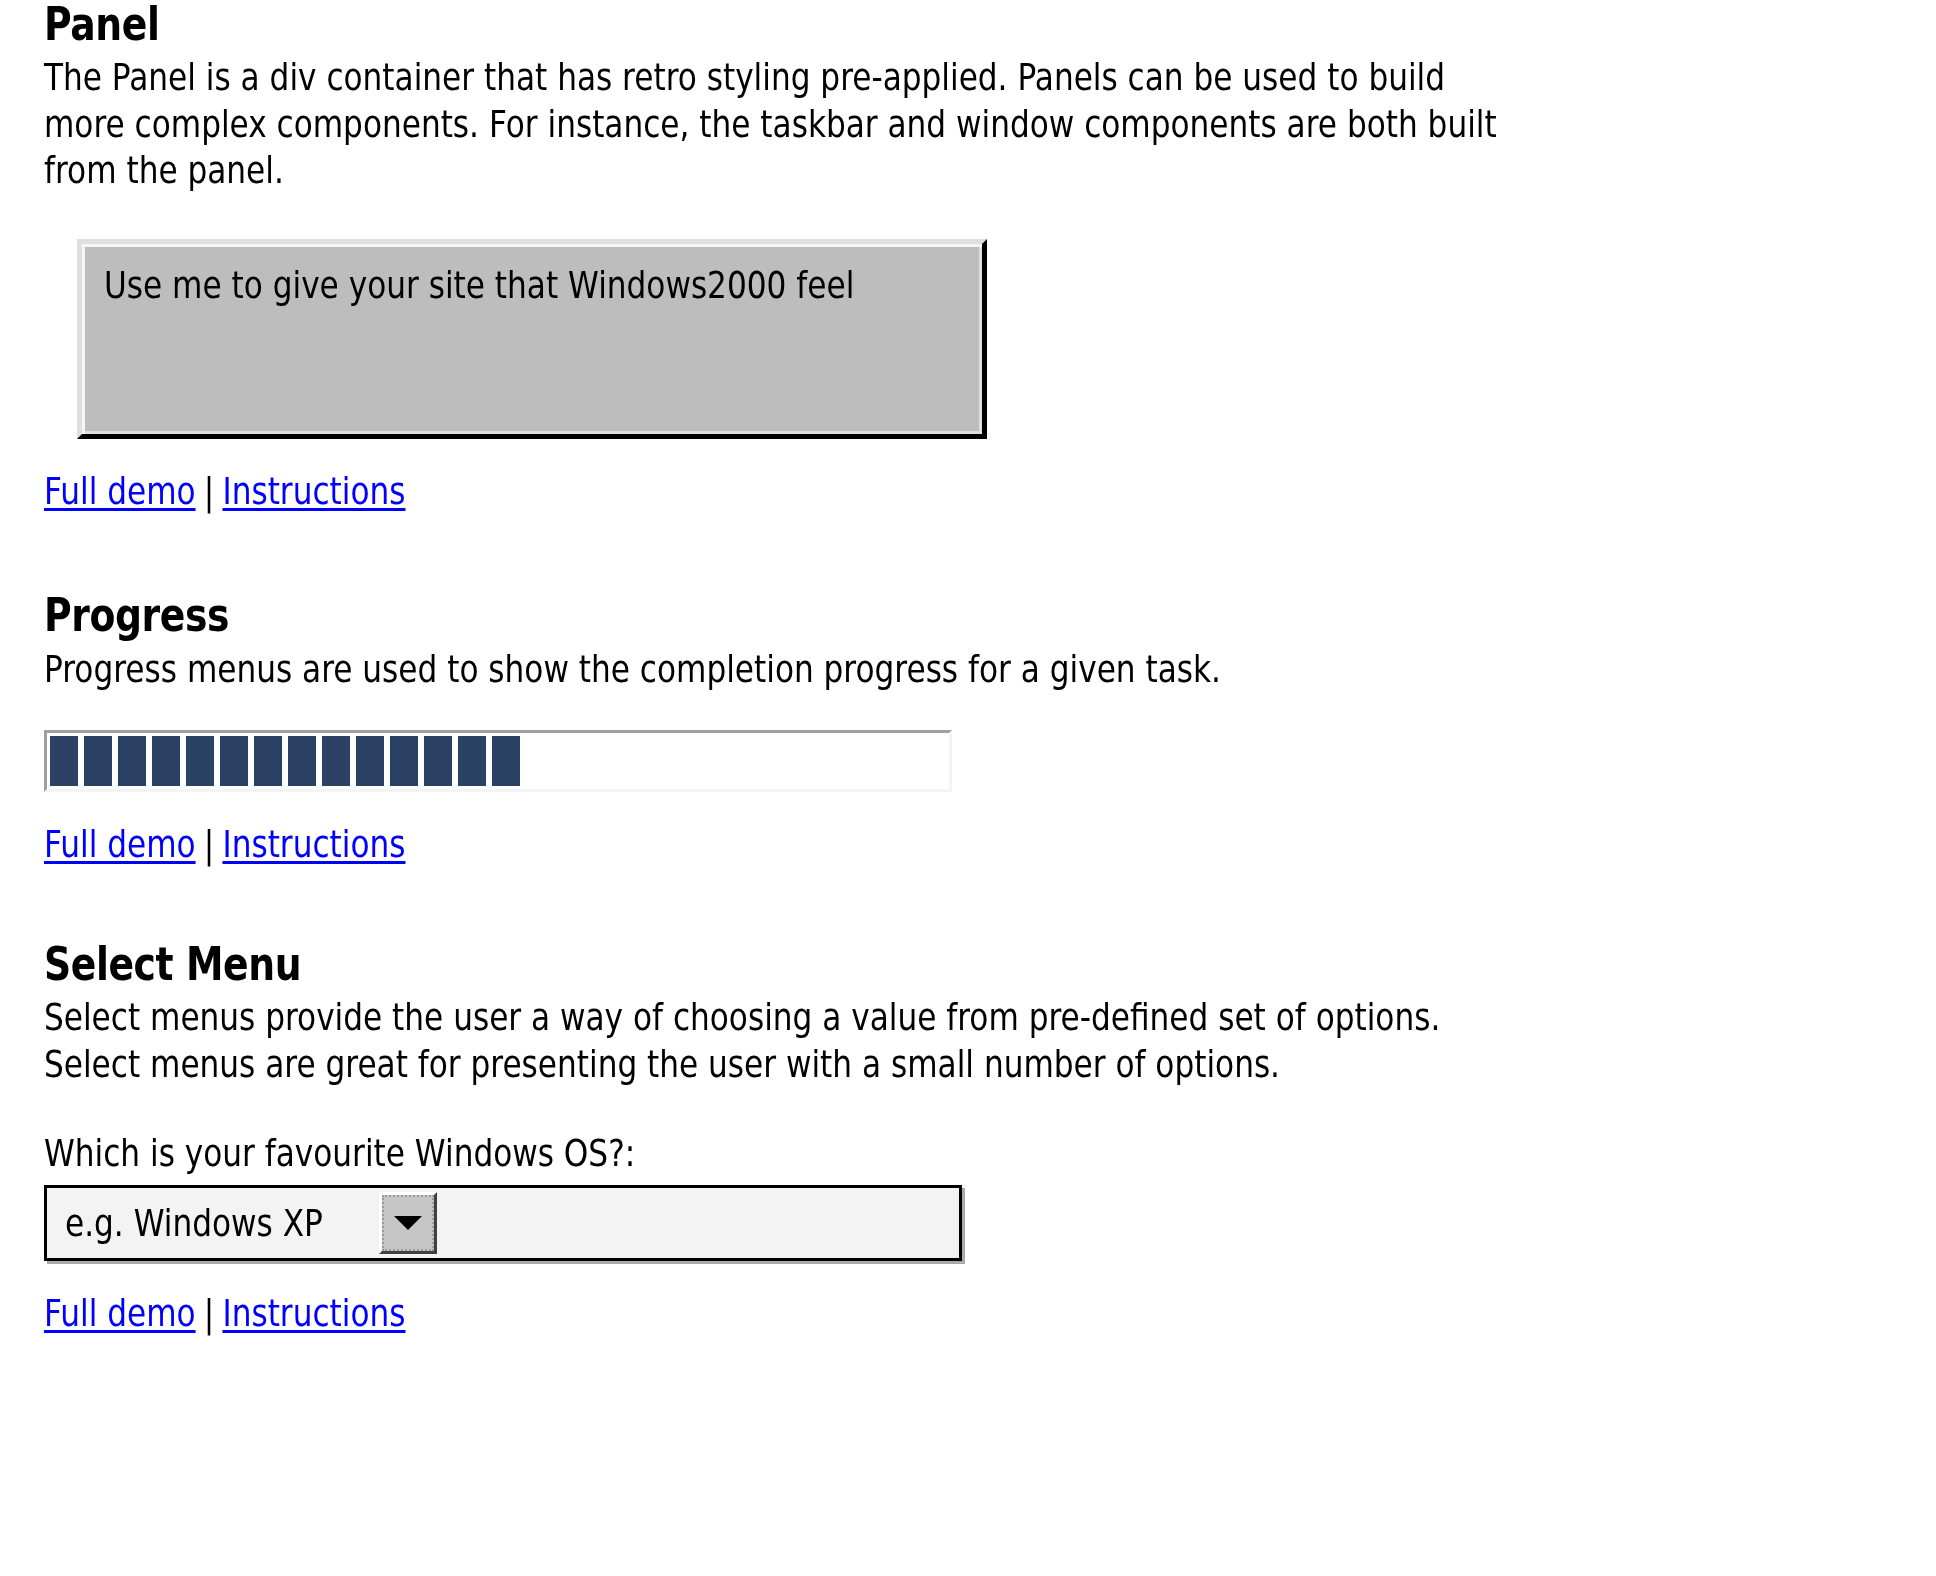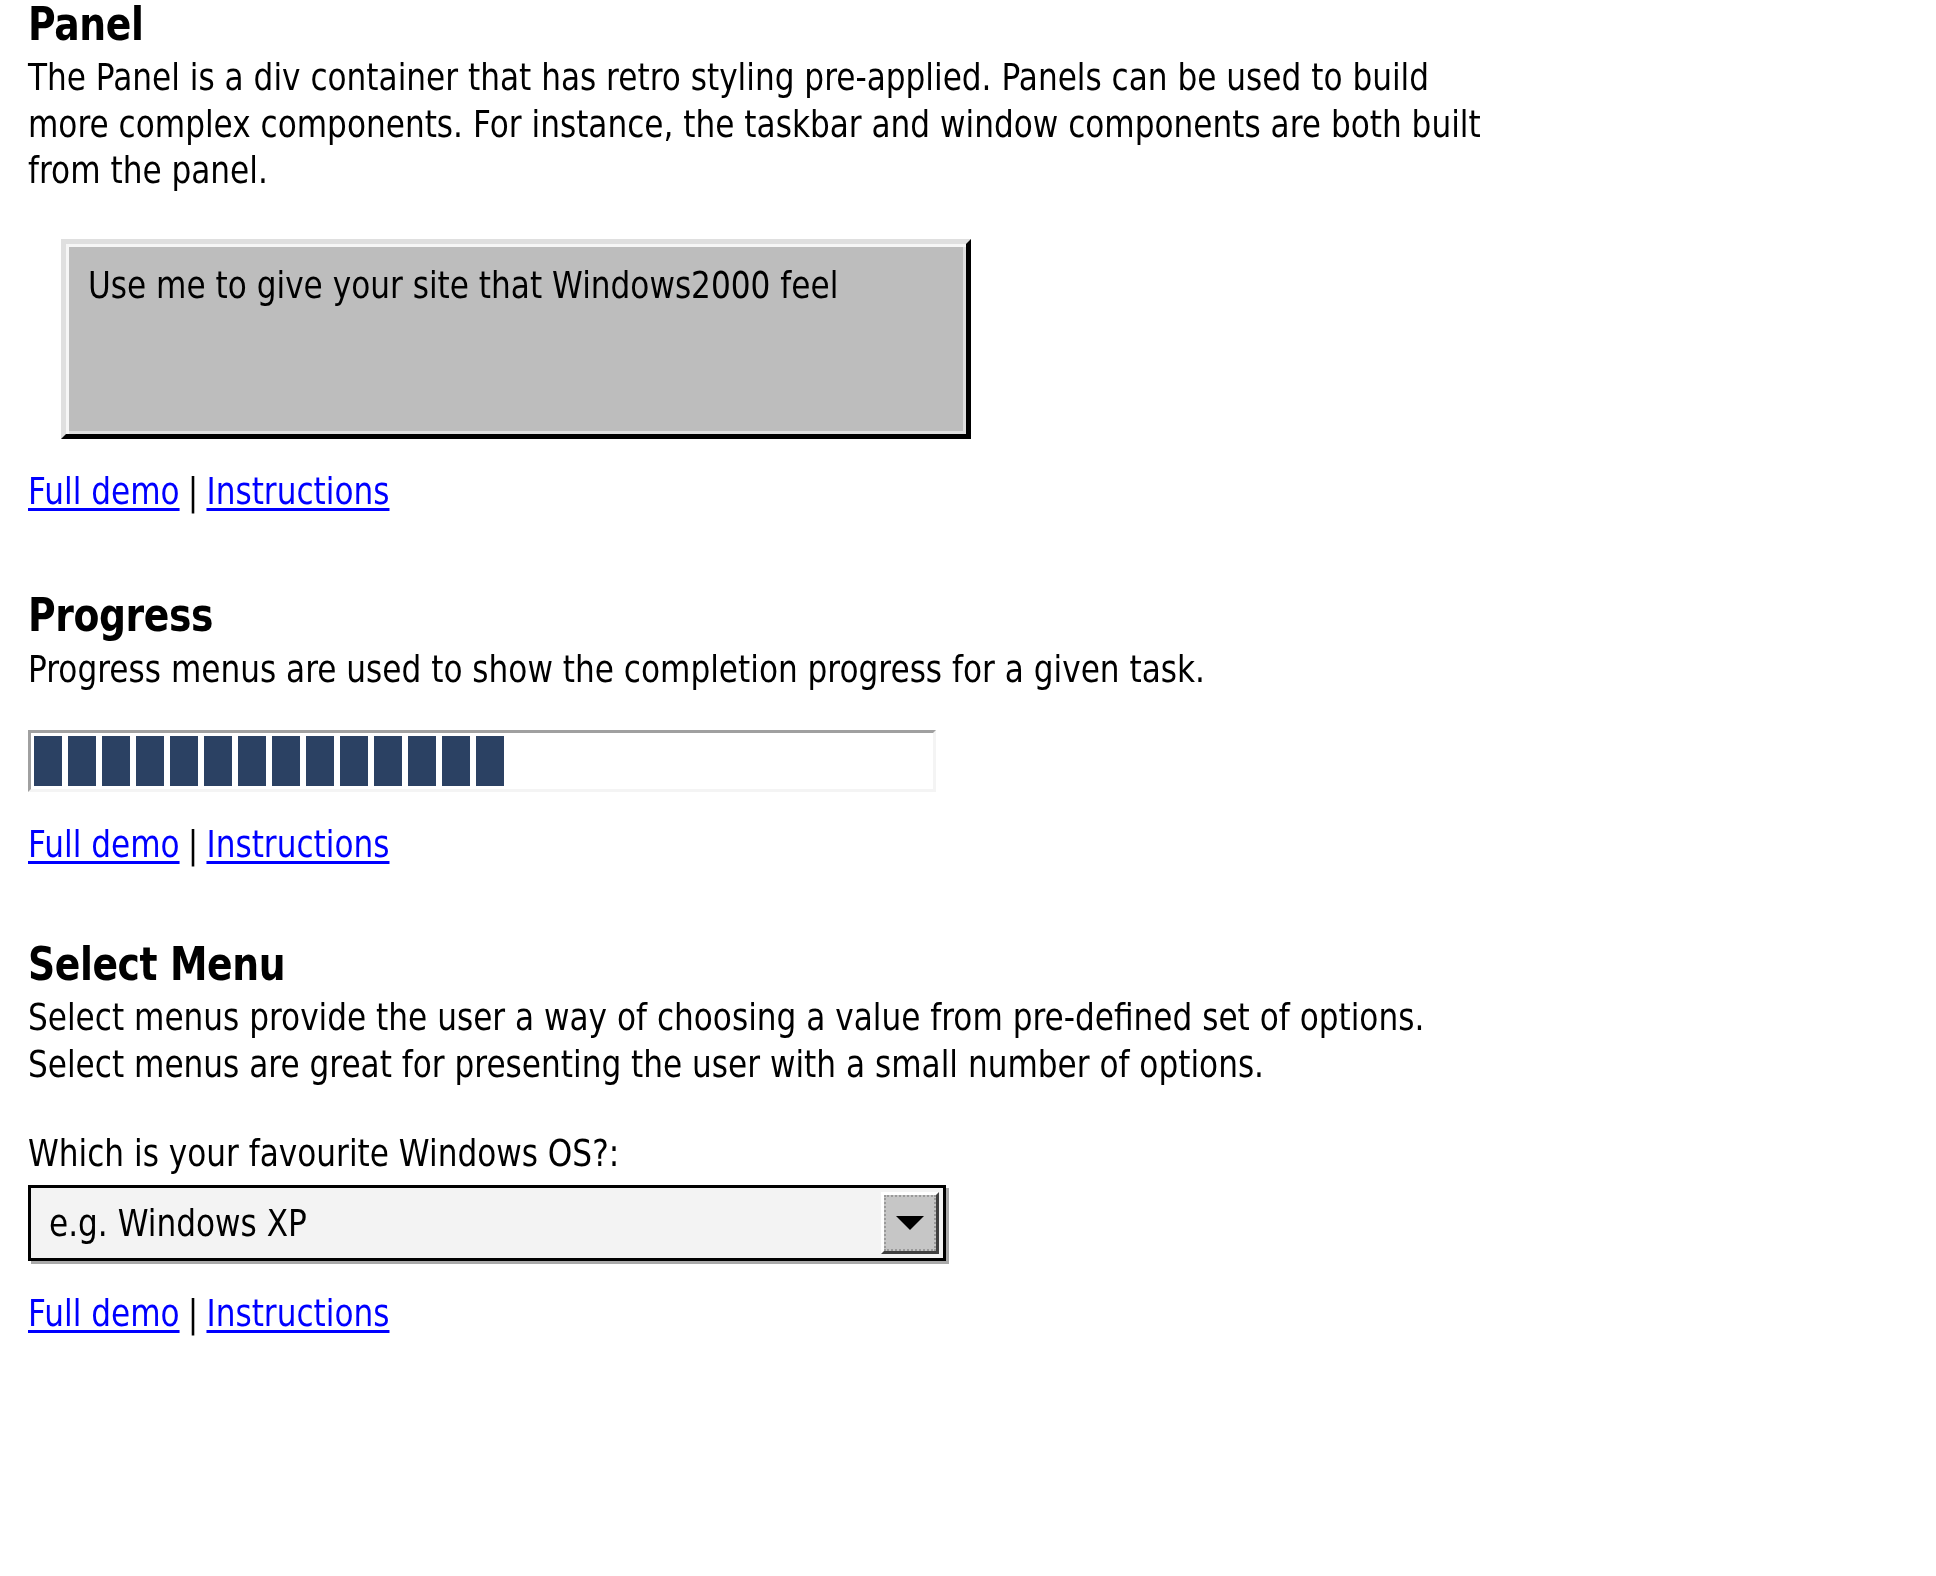--- a/index.html
+++ b/index.html
@@ -10,21 +10,21 @@
   }
   body {
     width: 1936px;
     height: 1576px;
     font-family: "Liberation Sans", "DejaVu Sans", sans-serif;
     color: #000000;
     overflow: hidden;
   }
 
   .page {
-    padding: 0 28px;
+    padding: 0 44px;
     box-sizing: border-box;
     width: 1762px;
   }
 
   h2.section-title {
     font-size: 46px;
     font-weight: bold;
     line-height: 1.05;
     margin: 0 0 6px 0;
     letter-spacing: -0.5px;
@@ -137,21 +137,21 @@
   .select-wrap { margin-top: 10px; }
   .select {
     width: 918px;
     height: 76px;
     box-sizing: border-box;
     background: #f3f3f3;
     border: 3px solid #000000;
     box-shadow: 3px 3px 0 0 #a9a9a9;
     display: flex;
     align-items: center;
-    justify-content: space-between;
+    justify-content: flex-start;
     padding: 0 0 0 18px;
     position: relative;
   }
   .select-value {
     font-size: 38px;
     font-family: "DejaVu Sans", sans-serif;
     color: #000000;
     transform: scaleX(0.82);
     transform-origin: left center;
     white-space: nowrap;

